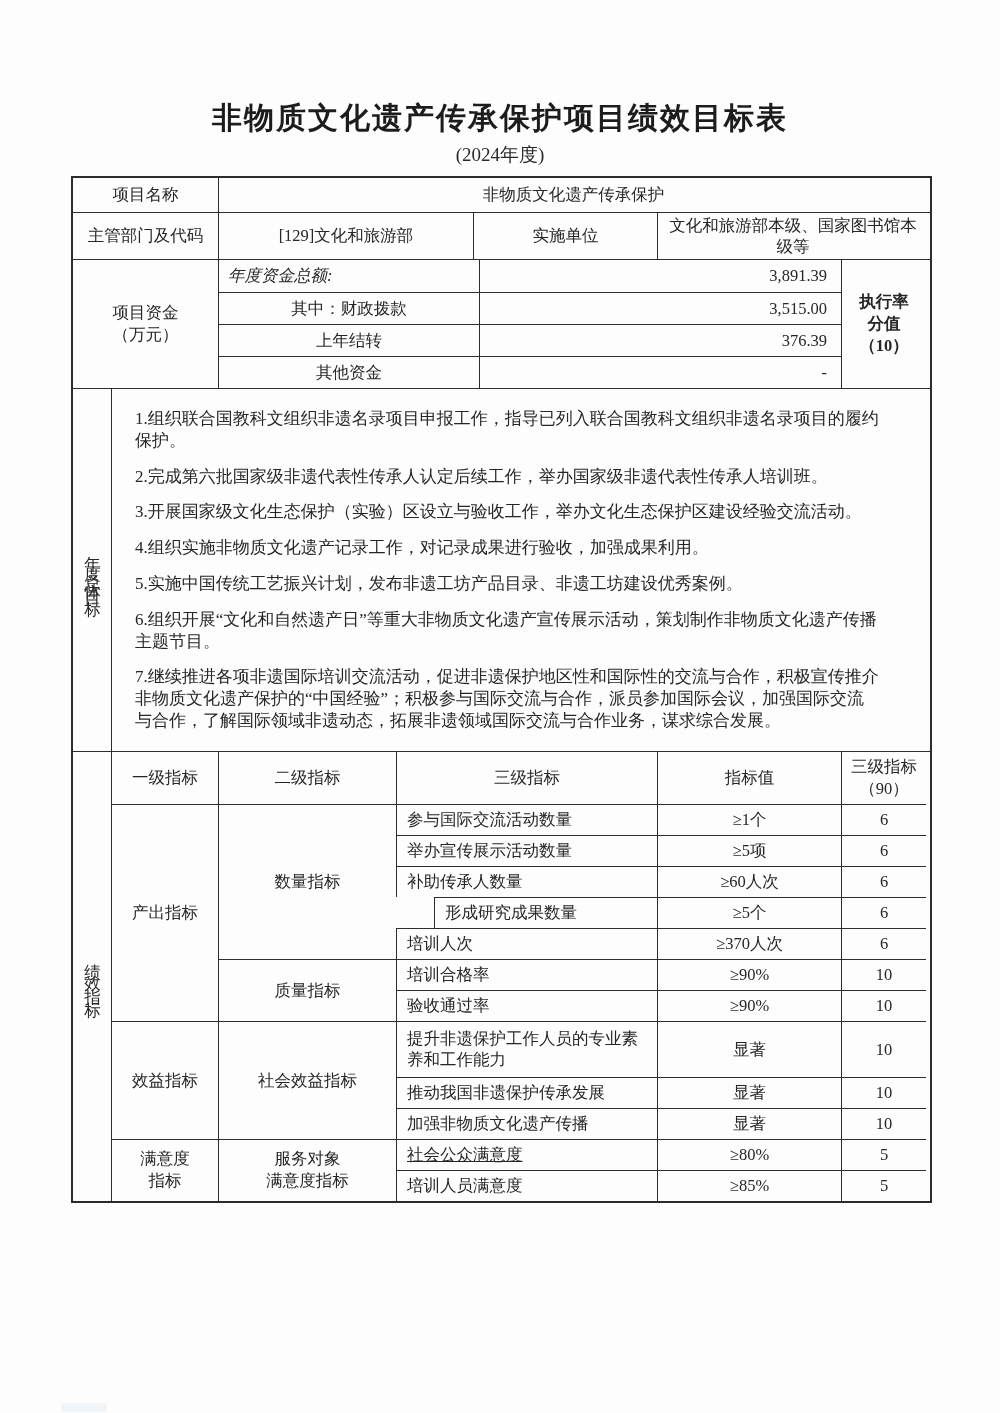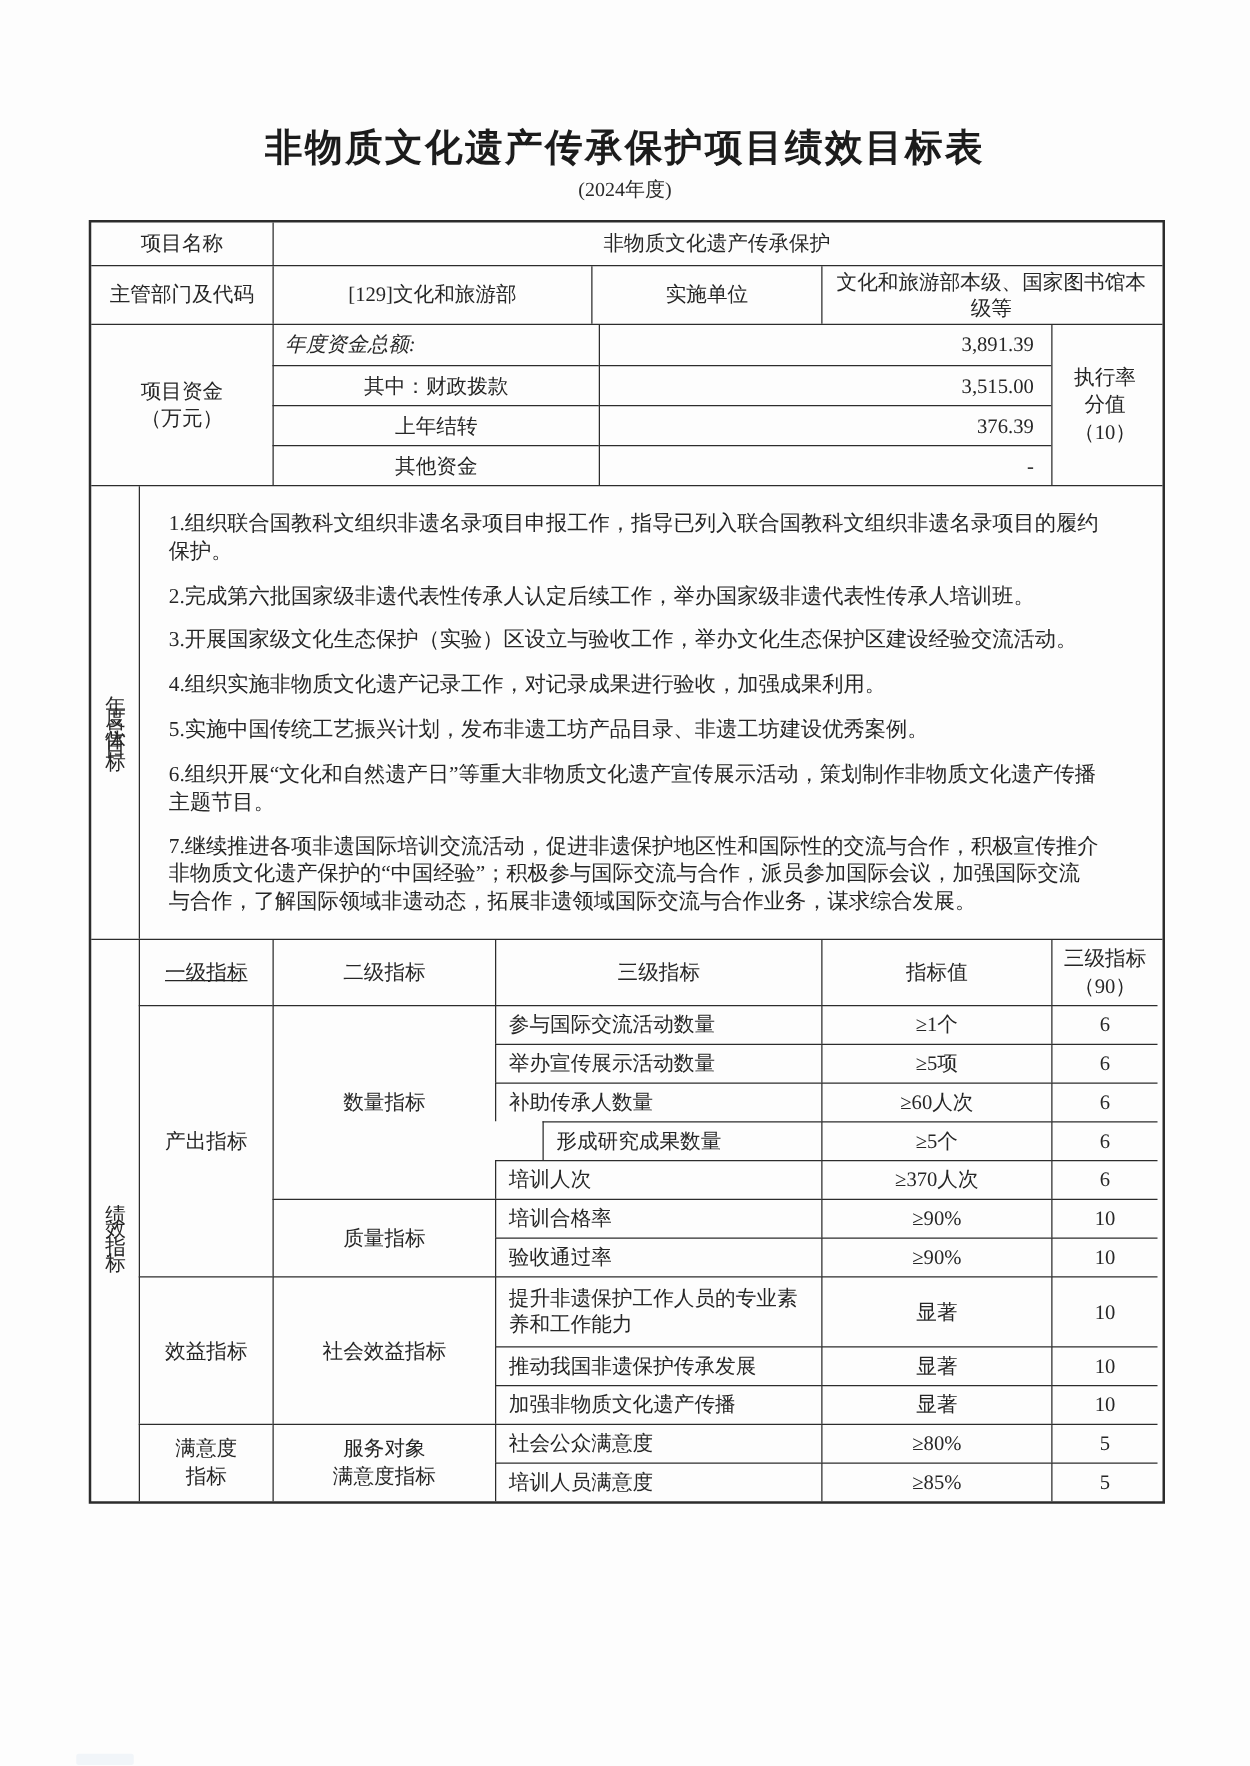--- a/index.html
+++ b/index.html
@@ -12,21 +12,21 @@
   .page { position:relative; width:1000px; height:1413px; background:#fdfdfd; overflow:hidden; }
 
   .doc-title {
     position:absolute; top:98px; left:0; width:100%;
     text-align:center; font-size:30px; font-weight:bold;
     letter-spacing:2px; color:#1c1c1c; margin:0;
     font-family:"Liberation Sans","DejaVu Sans",sans-serif;
   }
   .doc-subtitle {
     position:absolute; top:142px; left:0; width:100%;
-    text-align:center; font-size:16px; color:#2a2a2a;
+    text-align:center; font-size:19px; color:#2a2a2a;
   }
 
   .tbl {
     position:absolute; left:71px; top:176px; width:857px;
     border:2px solid #2c2c2c; background:#fdfdfd;
     font-size:16.5px;
   }
   .sec { display:grid; }
   .sec-sep { border-top:1.6px solid #2c2c2c; }
 
@@ -103,21 +103,21 @@
 
       <div class="c bl bt" style="grid-row:2;grid-column:2;">其中：财政拨款</div>
       <div class="c bl bt c-right" style="grid-row:2;grid-column:3;">3,515.00</div>
 
       <div class="c bl bt" style="grid-row:3;grid-column:2;">上年结转</div>
       <div class="c bl bt c-right" style="grid-row:3;grid-column:3;">376.39</div>
 
       <div class="c bl bt" style="grid-row:4;grid-column:2;">其他资金</div>
       <div class="c bl bt c-right" style="grid-row:4;grid-column:3;">-</div>
 
-      <div class="c bl multiline" style="grid-row:1/5;grid-column:4;">
+      <div class="c bl multiline" style="grid-row:1/5;grid-column:4;font-weight:bold;">
         <div>
           <span>执行率</span>
           <span>分值（10）</span>
         </div>
       </div>
     </div>
 
     <div class="sec sec-goal sec-sep">
       <div class="c vertical">年度总体目标</div>
       <div class="goal-cell bl">
@@ -127,21 +127,21 @@
         <p>4.组织实施非物质文化遗产记录工作，对记录成果进行验收，加强成果利用。</p>
         <p>5.实施中国传统工艺振兴计划，发布非遗工坊产品目录、非遗工坊建设优秀案例。</p>
         <p>6.组织开展“文化和自然遗产日”等重大非物质文化遗产宣传展示活动，策划制作非物质文化遗产传播主题节目。</p>
         <p>7.继续推进各项非遗国际培训交流活动，促进非遗保护地区性和国际性的交流与合作，积极宣传推介非物质文化遗产保护的“中国经验”；积极参与国际交流与合作，派员参加国际会议，加强国际交流与合作，了解国际领域非遗动态，拓展非遗领域国际交流与合作业务，谋求综合发展。</p>
       </div>
     </div>
 
     <div class="sec sec-ind sec-sep">
       <div class="c vertical" style="grid-row:1/14;grid-column:1;letter-spacing:13px;">绩效指标</div>
 
-      <div class="c bl" style="grid-row:1;grid-column:2;text-decoration:underline;">一级指标</div>
+      <div class="c bl" style="grid-row:1;grid-column:2;">一级指标</div>
       <div class="c bl" style="grid-row:1;grid-column:3;">二级指标</div>
       <div class="c bl" style="grid-row:1;grid-column:4;">三级指标</div>
       <div class="c bl" style="grid-row:1;grid-column:5;">指标值</div>
       <div class="c bl multiline" style="grid-row:1;grid-column:6;">
         <div>
           <span>三级指标</span>
           <span>（90）</span>
         </div>
       </div>
 
@@ -197,21 +197,21 @@
       <div class="c bl bt" style="grid-row:9;grid-column:6;">10</div>
 
       <div class="c bl bt ind-name" style="grid-row:10;grid-column:4;">推动我国非遗保护传承发展</div>
       <div class="c bl bt" style="grid-row:10;grid-column:5;">显著</div>
       <div class="c bl bt" style="grid-row:10;grid-column:6;">10</div>
 
       <div class="c bl bt ind-name" style="grid-row:11;grid-column:4;">加强非物质文化遗产传播</div>
       <div class="c bl bt" style="grid-row:11;grid-column:5;">显著</div>
       <div class="c bl bt" style="grid-row:11;grid-column:6;">10</div>
 
-      <div class="c bl bt ind-name" style="grid-row:12;grid-column:4;">社会公众满意度</div>
+      <div class="c bl bt ind-name" style="grid-row:12;grid-column:4;text-decoration:underline;">社会公众满意度</div>
       <div class="c bl bt" style="grid-row:12;grid-column:5;">≥80%</div>
       <div class="c bl bt" style="grid-row:12;grid-column:6;">5</div>
 
       <div class="c bl bt ind-name" style="grid-row:13;grid-column:4;">培训人员满意度</div>
       <div class="c bl bt" style="grid-row:13;grid-column:5;">≥85%</div>
       <div class="c bl bt" style="grid-row:13;grid-column:6;">5</div>
     </div>
   </div>
 
   <div class="bottom-mark"></div>

